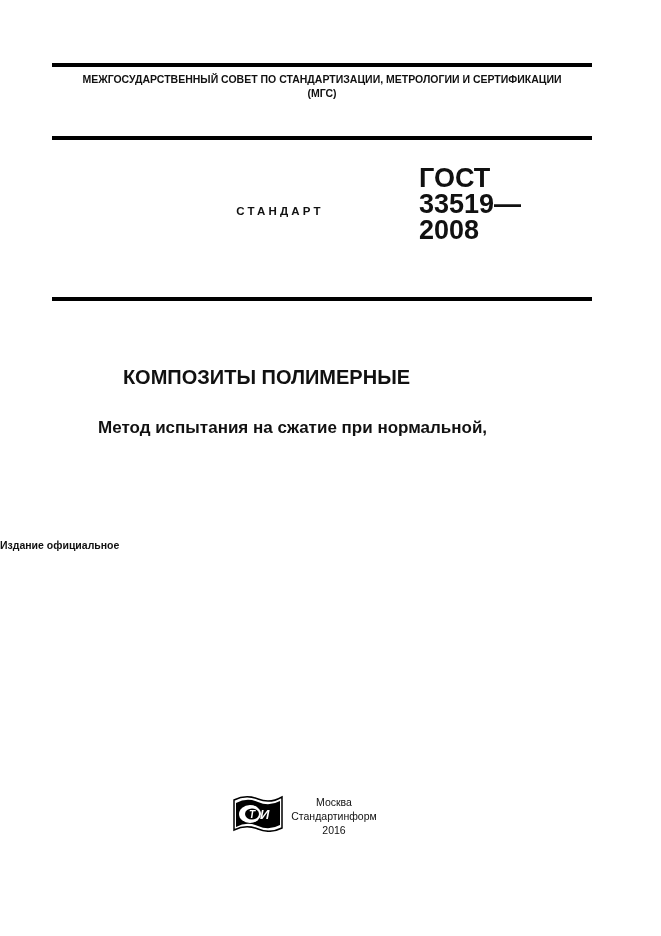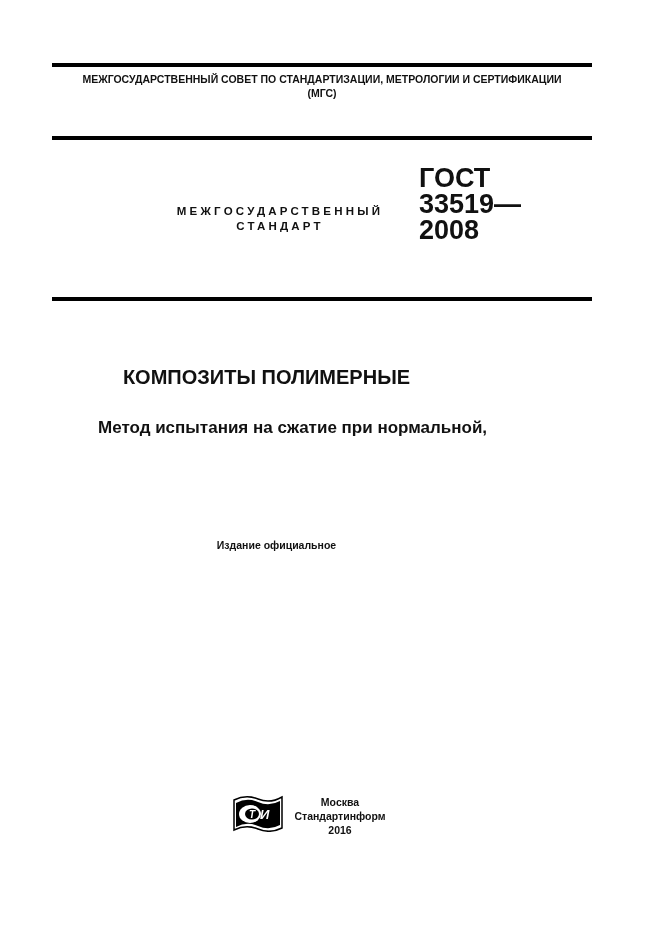--- a/index.html
+++ b/index.html
@@ -13,38 +13,37 @@
   .r3 { top: 297px; height: 4px; }
   .council { position: absolute; left: 52px; width: 540px; text-align: center; font-weight: bold; font-size: 10.5px; line-height: 14px; }
   .c1 { top: 72px; }
   .c2 { top: 100px; }
   .std-label { position: absolute; left: 150px; width: 260px; top: 204px; text-align: center; font-weight: bold; font-size: 11.5px; letter-spacing: 3.2px; line-height: 15px; }
   .gost { position: absolute; left: 419px; top: 165px; font-weight: bold; font-size: 27px; line-height: 26px; }
   .title { position: absolute; left: 0; width: 533px; top: 366px; text-align: center; font-weight: bold; font-size: 20px; }
   .subtitle { position: absolute; left: 98px; top: 416px; font-weight: bold; font-size: 17px; line-height: 23px; }
   .subtitle span { display: block; }
   .subtitle .l2 { padding-left: 3px; }
-  .edition { position: absolute; left: 0; width: 553px; top: 539px; text-align: center; font-weight: bold; font-size: 10.5px; }
+  .edition { position: absolute; left: 0; width: 553px; top: 539px; text-align: left; font-weight: bold; font-size: 10.5px; }
   .logo { position: absolute; left: 232px; top: 794px; width: 52px; height: 38px; }
-  .publisher { position: absolute; left: 290px; top: 795px; width: 100px; text-align: center; font-weight: bold; font-size: 10.5px; line-height: 14px; }
+  .publisher { position: absolute; left: 284px; top: 795px; width: 100px; text-align: center; font-weight: normal; font-size: 10.5px; line-height: 14px; }
 </style>
 </head>
 <body>
 
 <div class="rule r1"></div>
 <div class="council c1">
   <div>МЕЖГОСУДАРСТВЕННЫЙ СОВЕТ ПО СТАНДАРТИЗАЦИИ, МЕТРОЛОГИИ И СЕРТИФИКАЦИИ</div>
   <div>(МГС)</div>
 </div>
 <div class="council c2">
 </div>
 <div class="rule r2"></div>
 
 <div class="std-label">
-  <div>МЕЖГОСУДАРСТВЕННЫЙ</div>
   <div>СТАНДАРТ</div>
 </div>
 <div class="gost">
   <div>ГОСТ</div>
   <div>33519—</div>
   <div>2008</div>
 </div>
 <div class="rule r3"></div>
 
 <div class="title">КОМПОЗИТЫ ПОЛИМЕРНЫЕ</div>

